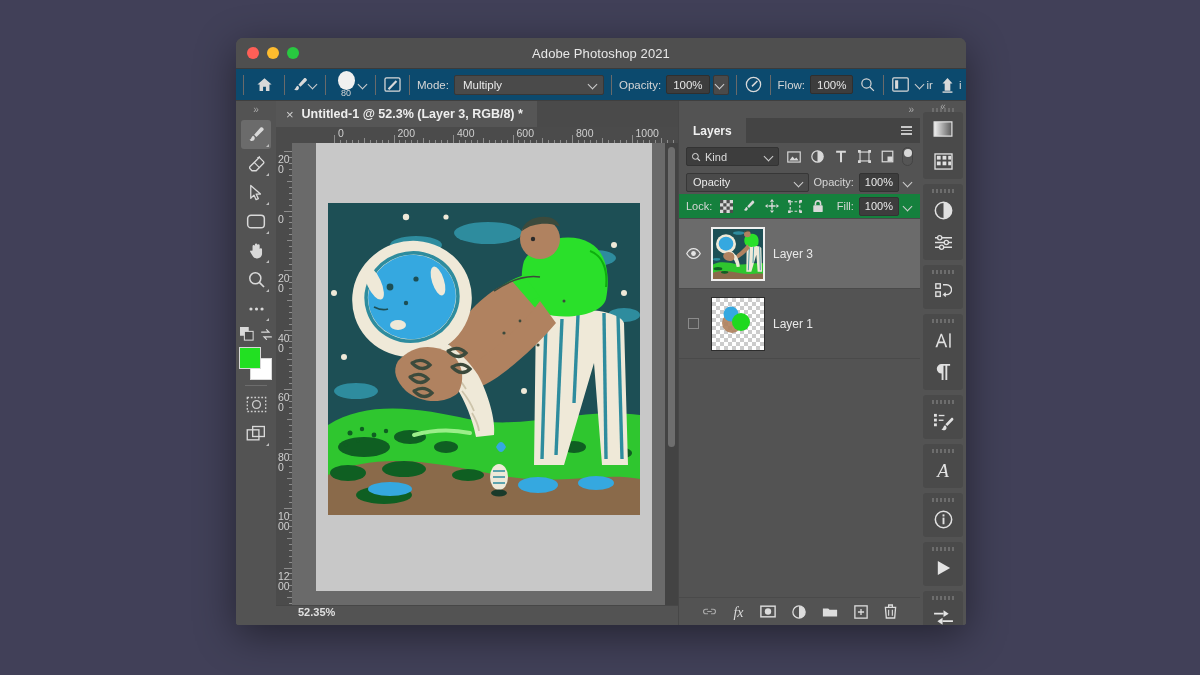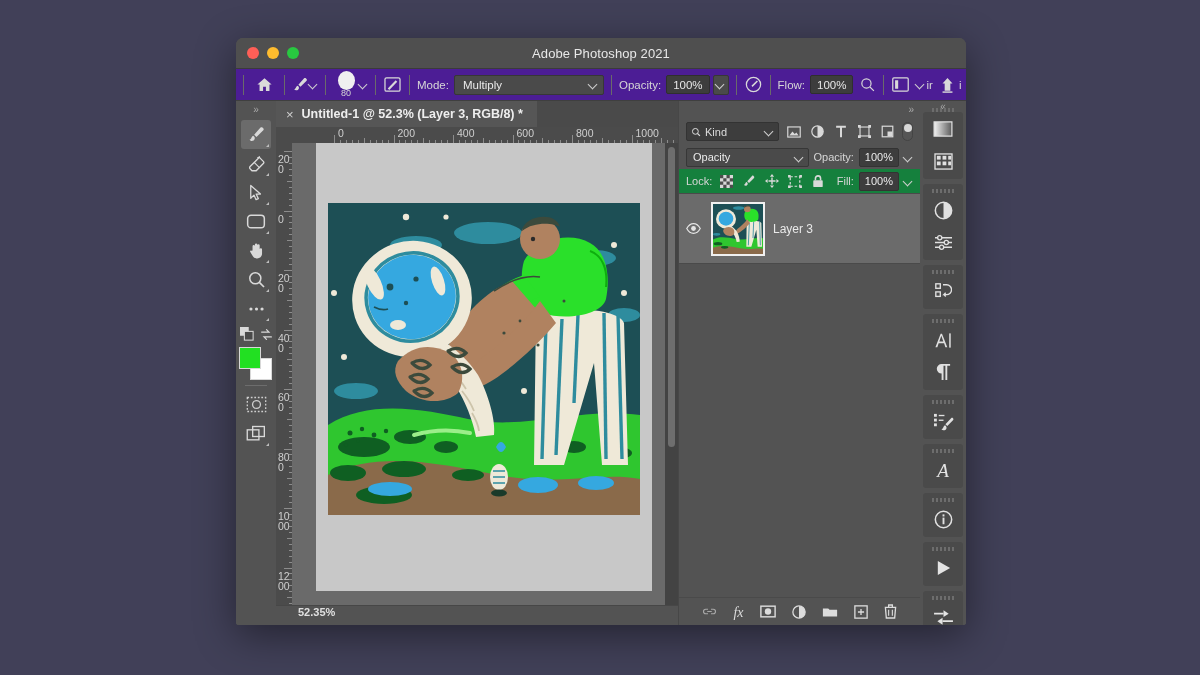--- a/index.html
+++ b/index.html
@@ -34,21 +34,21 @@
   .dot.red { background: #ff5f57; }
   .dot.yellow { background: #febc2e; }
   .dot.green { background: #28c840; }
   #title-text {
     position: absolute; left: 0; right: 0; text-align: center;
     font-size: 13px; color: #e8e8e8; letter-spacing: .1px;
   }
 
   
   #options-bar {
-    height: 32px; background: #4c1d95; flex: 0 0 32px;
+    height: 32px; background: #0c4a6e; flex: 0 0 32px;
     display: flex; align-items: center; gap: 0;
     padding: 0 0; border-bottom: 1px solid #3f3f3f;
     font-size: 11.5px; color: #d8d8d8; overflow: hidden;
   }
   .ob-sep { width: 1px; height: 20px; background: #6a6a6a; margin: 0 7px; flex:0 0 1px;}
   .ob-item { display: flex; align-items: center; gap: 4px; flex: 0 0 auto; }
   .ob-label { color: #d6d6d6; font-size: 11.5px; white-space: nowrap; }
   .chev { width: 9px; height: 9px; position: relative; flex:0 0 9px; }
   .chev::after {
     content:''; position:absolute; left:0; top:1px;
@@ -665,20 +665,30 @@
         </div>
 
         <div id="statusbar">
           <span id="status-zoom">52.35%</span>
         </div>
       </div>
 
       <div id="panel-col">
         <div id="panel-top">»</div>
 
+        <div id="panel-tabs">
+          <div id="tab-layers">
+            <span>Layers</span>
+          </div>
+          <div id="panel-menu">
+              <i></i>
+              <i></i>
+              <i></i>
+            </div>
+        </div>
 
         <div class="lp-row" id="filter-row">
           <div id="search-kind">
             <svg class="icn" width="10" height="10" viewBox="0 0 24 24">
                 <circle cx="10.5" cy="10.5" r="7" fill="none" stroke="#dcdcdc" stroke-width="2.4"></circle>
                 <path d="M15.6 15.6 21.5 21.5" stroke="#dcdcdc" stroke-width="2.6"></path>
               </svg>
             <span style="flex:1">Kind</span>
             <span class="chev"></span>
           </div>
@@ -815,20 +825,35 @@
                   <path d="M98 132 C106 128 138 152 150 172 C160 190 168 218 166 232 L148 234 C144 212 132 186 118 170 C106 156 92 144 88 140 Z" fill="#efe9d8"></path>
                   <ellipse cx="84" cy="96" rx="60" ry="58" fill="#efe9d8"></ellipse>
                   <ellipse cx="84" cy="94" rx="44" ry="42" fill="#35a8e0"></ellipse>
                   <path d="M70 158 C84 142 104 140 122 150 C134 158 138 176 130 190 C116 202 92 200 78 188 C68 178 64 168 70 158 Z" fill="#b08260"></path>
                 </svg>
               </div>
             </div>
             <div class="layer-name">Layer 3</div>
           </div>
 
+          <div class="layer-row">
+            <div class="eye-cell">
+              <div class="eye-empty"></div>
+            </div>
+            <div class="thumb-cell">
+              <div class="thumb">
+                <svg width="54" height="54" viewBox="0 0 54 54" style="position:absolute;left:0;top:0">
+                  <circle cx="20" cy="25" r="10" fill="#b08260" opacity="0.92"></circle>
+                  <circle cx="19" cy="16" r="7.5" fill="#35a8e0"></circle>
+                  <circle cx="29" cy="24" r="9" fill="#1fd91f"></circle>
+                </svg>
+              </div>
+            </div>
+            <div class="layer-name">Layer 1</div>
+          </div>
 
 
         </div>
 
         <div id="layer-footer">
           <div>
             <svg class="icn" width="15" height="11" viewBox="0 0 20 13">
                 <path d="M8 3.5H5a3 3 0 0 0 0 6h3M12 3.5h3a3 3 0 0 1 0 6h-3M7 6.5h6" fill="none" stroke="#a8a8a8" stroke-width="1.5"></path>
               </svg>
           </div>

